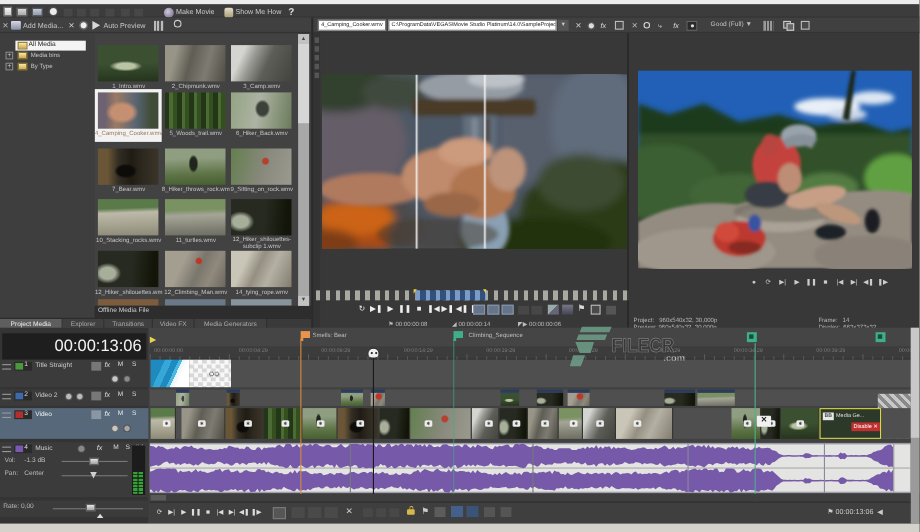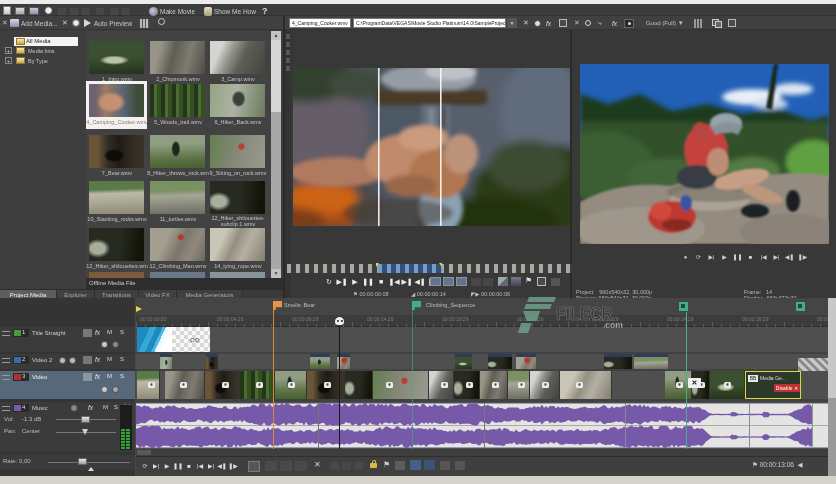--- a/index.html
+++ b/index.html
@@ -248,20 +248,21 @@
       <div class="ab" style="left:199px;top:236px;width:11px;height:10px;color:#ccc;font-size:6px;text-align:center;line-height:10px">▶|</div>
       <div class="ab" style="left:212px;top:236px;width:11px;height:10px;color:#ccc;font-size:6px;text-align:center;line-height:10px">◀❚</div>
       <div class="ab" style="left:225px;top:236px;width:11px;height:10px;color:#ccc;font-size:6px;text-align:center;line-height:10px">❚▶</div>
       <div class="ab lbl" style="left:4px;top:273px;font-size:5.5px;color:#b8b8b8;text-align:left">Project:&nbsp;&nbsp; 960x540x32, 30,000p</div>
       <div class="ab lbl" style="left:4px;top:279px;font-size:5.5px;color:#b8b8b8;text-align:left">Preview: 960x540x32, 30,000p</div>
       <div class="ab lbl" style="left:172px;top:273px;font-size:5.5px;color:#b8b8b8;text-align:left">Frame:&nbsp;&nbsp; 14</div>
       <div class="ab lbl" style="left:172px;top:279px;font-size:5.5px;color:#b8b8b8;text-align:left">Display:&nbsp; 663x373x32</div>
     </div>
     <div class="ab" style="left:0;top:298px;width:836px;height:178px;background:#474747"></div>
     <div class="ab" style="left:0;top:298px;width:135px;height:178px;background:#343434">
+      <div class="ab" style="left:2px;top:5px;width:131px;height:24px;background:#1e1e1e;color:#f2f2f2;font-size:15px;text-align:right;line-height:24px">00:00:13:06&nbsp;</div>
       <div class="ab" style="left:0;top:29px;width:135px;height:25px;background:#3b3b3b">
         <div class="ab" style="left:2px;top:4px;width:8px;height:5px;border-top:1.5px solid #999;border-bottom:1.5px solid #999"></div>
         <div class="ab" style="left:13px;top:2px;width:16px;height:8px;background:#2a2a2a">
           <div class="ab" style="left:1px;top:1px;width:7px;height:6px;background:#4a9a3c"></div>
           <div class="ab" style="left:9px;top:0;color:#ddd;font-size:6px">1</div>
         </div>
         <div class="ab" style="left:32px;top:3px;font-size:6px;color:#ccc">Title Straight</div>
         <div class="ab" style="left:83px;top:2px;width:9px;height:8px;background:#777"></div>
         <div class="ab" style="left:95px;top:2px;font-size:6.5px;color:#ddd;font-style:italic">fx</div>
         <div class="ab" style="left:107px;top:2px;font-size:6px;color:#d6d6d6">M</div>

